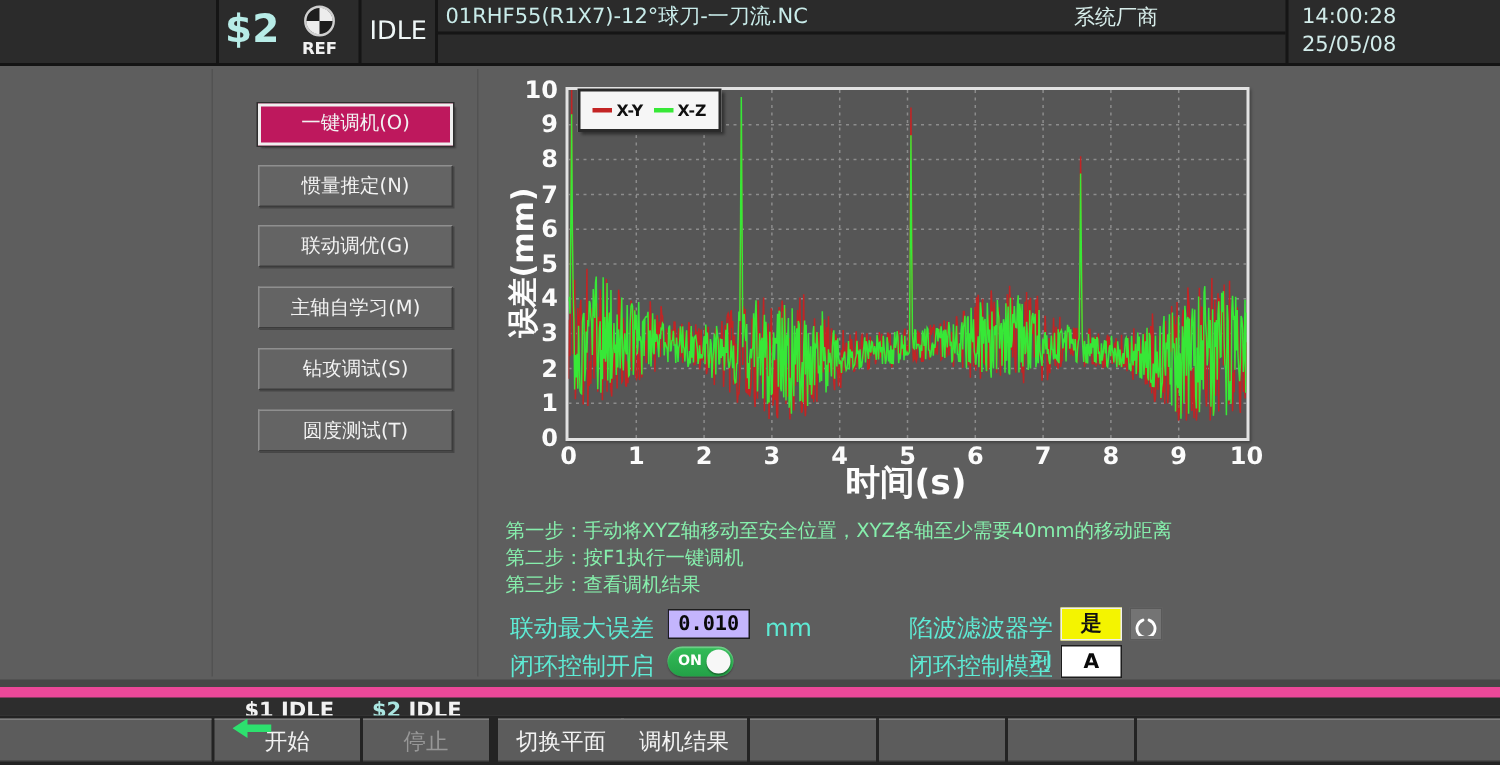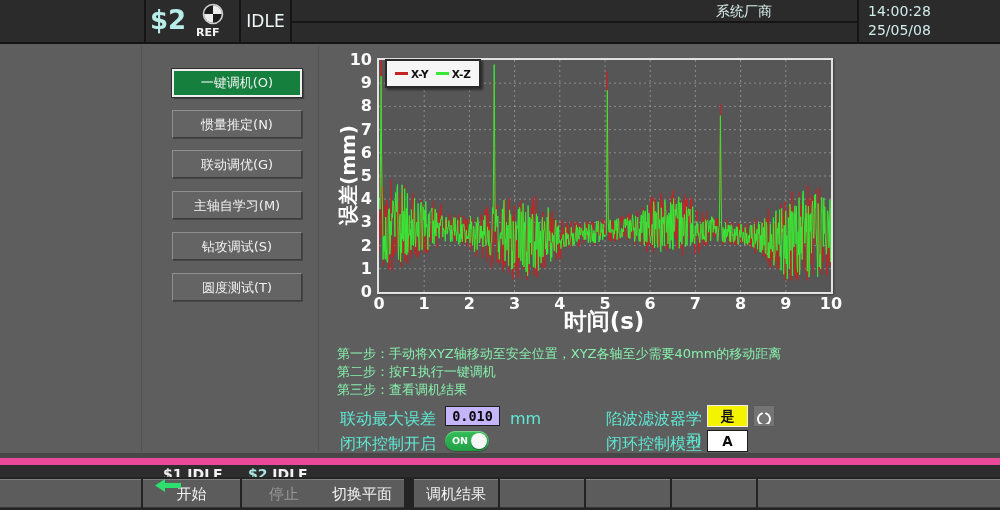--- a/index.html
+++ b/index.html
@@ -7,37 +7,37 @@
     font-family:"DejaVu Sans","Liberation Sans",sans-serif;overflow:hidden;
     -webkit-user-select:none;user-select:none;}
   .abs{position:absolute;}
 
   
   #topbar{left:0;top:0;width:1000px;height:44px;background:#2b2b2b;border-bottom:2px solid #141414;box-sizing:border-box;}
   .tb-vdiv{position:absolute;top:0;width:2px;height:42px;background:#151515;}
   .tb-hdiv{position:absolute;left:291px;top:21px;width:566px;height:2px;background:#151515;}
   #channel-label{left:150px;top:5px;font-size:26px;font-weight:bold;color:#b7ece7;}
   #ref-wrap{left:199px;top:3px;width:28px;text-align:center;}
-  #ref-label{left:196px;top:26px;width:34px;text-align:left;font-size:11px;font-weight:bold;color:#f2f2f2;}
+  #ref-label{left:196px;top:26px;width:34px;text-align:center;font-size:11px;font-weight:bold;color:#f2f2f2;}
   #mode-label{left:241px;top:0;width:49px;height:42px;line-height:42px;text-align:center;font-size:17px;color:#eef6f6;}
   #program-name{left:297px;top:2px;font-size:14px;color:#c9ecea;}
   #vendor-label{left:620px;top:3px;width:152px;text-align:right;font-size:14px;color:#d7edea;}
   #clock-time{left:868px;top:3px;font-size:14px;color:#d2ecea;}
   #clock-date{left:868px;top:22px;font-size:14px;color:#d2ecea;}
 
   
   #main{left:0;top:44px;width:1000px;height:409px;background:#5e5e5e;}
   .panel-div{position:absolute;top:2px;width:1px;height:405px;background:#525252;}
 
   
   .side-btn{position:absolute;left:172px;width:130px;height:28px;line-height:28px;text-align:center;
     font-size:13px;color:#f2f2f2;background:#646464;box-sizing:border-box;cursor:default;
     border:1px solid #3c3c3c;border-top-color:#8f8f8f;border-left-color:#8f8f8f;
     box-shadow:1px 1px 0 rgba(0,0,0,.25);}
-  .side-btn.selected{background:#15803d;border:2px solid #efefef;line-height:24px;
+  .side-btn.selected{background:#be185d;border:2px solid #efefef;line-height:24px;
     box-shadow:0 0 0 1px #2e2e2e,2px 2px 1px rgba(0,0,0,.3);}
 
   
   #plot-box{left:377px;top:58px;width:452px;height:232px;background:#565656;
     border:2px solid #e2e2e2;box-sizing:content-box;box-shadow:1px 1px 2px rgba(0,0,0,.35);}
   #plot-svg{position:absolute;left:0;top:0;}
   #legend{left:385px;top:59px;width:92px;height:25px;background:#f6f6f6;border:2px solid #2a2a2a;
     box-shadow:2px 2px 2px rgba(0,0,0,.45);display:flex;align-items:center;justify-content:center;gap:7px;}
   .lg-item{display:flex;align-items:center;gap:3px;}
   .lg-line{width:13px;height:3px;}
@@ -96,20 +96,21 @@
     <div class="abs" id="channel-label">$2</div>
     <div class="abs" id="ref-wrap">
       <svg width="22" height="22" viewBox="0 0 22 22">
         <circle cx="11" cy="11" r="9.5" fill="#1d1d1d" stroke="#cfcfcf" stroke-width="1.6"></circle>
         <path d="M11 11 L11 2.2 A8.8 8.8 0 0 1 19.8 11 Z" fill="#ededed"></path>
         <path d="M11 11 L11 19.8 A8.8 8.8 0 0 1 2.2 11 Z" fill="#ededed"></path>
       </svg>
     </div>
     <div class="abs" id="ref-label">REF</div>
     <div class="abs" id="mode-label">IDLE</div>
+    <div class="abs" id="program-name">01RHF55(R1X7)-12°球刀-一刀流.NC</div>
     <div class="abs" id="vendor-label">系统厂商</div>
     <div class="abs" id="clock-time">14:00:28</div>
     <div class="abs" id="clock-date">25/05/08</div>
   </div>
 
   <div class="abs" id="main">
     <div class="panel-div" style="left:141px"></div>
     <div class="panel-div" style="left:318px"></div>
   </div>
 
@@ -195,21 +196,21 @@
 
   <div class="abs" id="statusbar">
     <span class="st-txt" style="left:163px"><span>$1</span>&nbsp;<span>IDLE</span></span>
     <span class="st-txt" style="left:248px"><span class="st-ch2">$2</span>&nbsp;<span>IDLE</span></span>
   </div>
 
   <div class="abs" id="softkeys">
       <div class="softkey" style="left: 0px; width: 141px;"></div>
       <div class="softkey dim" style="left: 242px; width: 84px;">停止</div>
       <div class="softkey" style="left: 143px; width: 97px;">开始</div>
-      <div class="softkey" style="left: 320px; width: 84px; text-align: center;">切换平面</div>
+      <div class="softkey" style="left: 332px; width: 84px; text-align: center;">切换平面</div>
       <div class="softkey" style="left: 414px; width: 84px;">调机结果</div>
       <div class="softkey" style="left: 500px; width: 84px;"></div>
       <div class="softkey" style="left: 586px; width: 84px;"></div>
       <div class="softkey" style="left: 672px; width: 84px;"></div>
       <div class="softkey" style="left: 758px; width: 242px;"></div>
     </div>
 
   <svg class="abs" id="back-arrow" width="26" height="13" viewBox="0 0 26 13">
     <polygon points="0,6.5 10,0 10,4 26,4 26,9 10,9 10,13" fill="#2de06e"></polygon>
   </svg>

